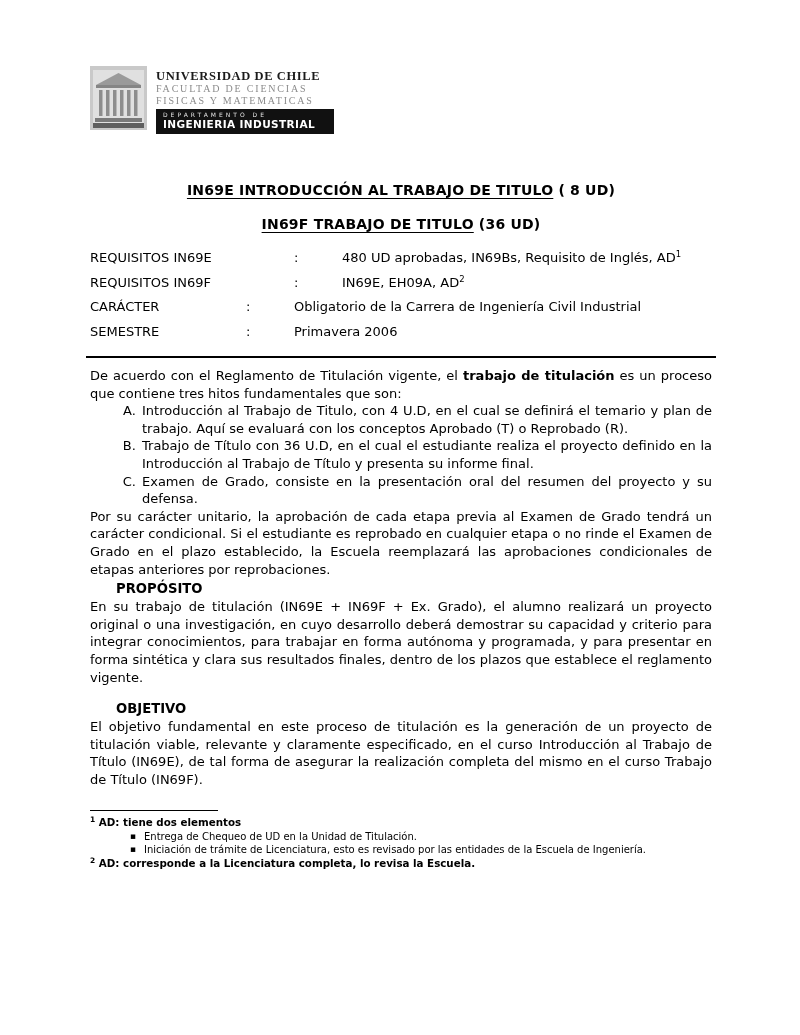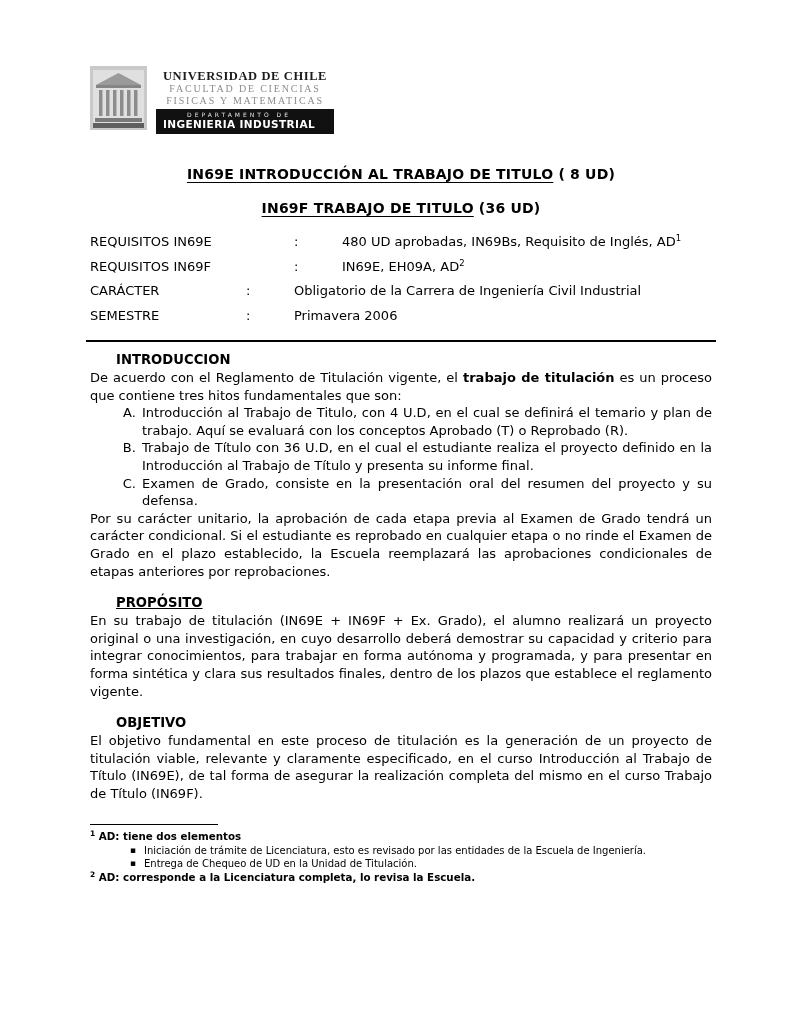--- a/index.html
+++ b/index.html
@@ -11,21 +11,21 @@
     overflow: hidden;
   }
   .page {
     width: 800px; height: 1035px;
     padding: 66px 88px 0 90px;
     background: #fff;
     position: relative;
   }
 
   
-  .logo { display: flex; gap: 9px; margin-bottom: 33px; height: 66px; text-align: center; }
+  .logo { display: flex; gap: 9px; margin-bottom: 49px; height: 66px; }
   .logo-img { width: 57px; height: 64px; flex: 0 0 auto; }
   .logo-text { padding-top: 3px; }
   .uni {
     font-family: "Liberation Serif", serif;
     font-weight: bold; font-size: 12.5px; letter-spacing: 0.6px;
     color: #1b1b1b; line-height: 14px;
   }
   .fac {
     font-family: "Liberation Serif", serif;
     font-size: 10px; letter-spacing: 1.8px;
@@ -60,21 +60,21 @@
   .rule {
     border: none; border-top: 2px solid #000;
     margin: 15px -4px 9px -4px;
   }
 
   
   .sec-heading {
     font-size: 13.2px; font-weight: bold;
     padding-left: 26px; line-height: 18px;
   }
-  .mt-sec { margin-top: 14px; text-decoration: underline; }
+  .mt-sec { margin-top: 2px; }
   .mt-xs  { margin-top: 14px; }
   p.body {
     font-size: 13px; line-height: 17.6px; text-align: justify;
   }
   ol.hitos {
     list-style-type: upper-alpha; list-style-position: outside;
     padding-left: 50px;
     font-size: 13px; line-height: 17.6px; text-align: justify;
   }
   ol.hitos li { padding-left: 2px; }
@@ -135,40 +135,39 @@
   <p class="info"><span class="info-label lw1">REQUISITOS IN69E</span><span class="info-colon">:</span><span>480 UD aprobadas, IN69Bs, Requisito de Inglés, AD</span><sup>1</sup></p>
 
   <p class="info"><span class="info-label lw1">REQUISITOS IN69F</span><span class="info-colon">:</span><span>IN69E, EH09A, AD</span><sup>2</sup></p>
 
   <p class="info"><span class="info-label lw2">CARÁCTER</span><span class="info-colon">:</span><span>Obligatorio de la Carrera de Ingeniería Civil Industrial</span></p>
 
   <p class="info"><span class="info-label lw2">SEMESTRE</span><span class="info-colon">:</span><span>Primavera 2006</span></p>
 
   <hr class="rule">
 
-  <h2 class="sec-heading">INTRODUCCION</h2>
   <p class="body"><span>De acuerdo con el Reglamento de Titulación vigente, el </span><b>trabajo de titulación</b><span> es un proceso que contiene tres hitos fundamentales que son:</span></p>
 
   <ol class="hitos">
     <li>Introducción al Trabajo de Titulo, con 4 U.D, en el cual se definirá el temario y plan de trabajo. Aquí se evaluará con los conceptos Aprobado (T) o Reprobado (R).</li>
     <li>Trabajo de Título con 36 U.D, en el cual el estudiante realiza el proyecto definido en la Introducción al Trabajo de Título y presenta su informe final.</li>
     <li>Examen de Grado, consiste en la presentación oral del resumen del proyecto y su defensa.</li>
   </ol>
 
   <p class="body">Por su carácter unitario, la aprobación de cada etapa previa al Examen de Grado tendrá un carácter condicional. Si el estudiante es reprobado en cualquier etapa o no rinde el Examen de Grado en el plazo establecido, la Escuela reemplazará las aprobaciones condicionales de etapas anteriores por reprobaciones.</p>
 
   <h2 class="sec-heading mt-sec">PROPÓSITO</h2>
   <p class="body">En su trabajo de titulación (IN69E + IN69F + Ex. Grado), el alumno realizará un proyecto original o una investigación, en cuyo desarrollo deberá demostrar su capacidad y criterio para integrar conocimientos, para trabajar en forma autónoma y programada, y para presentar en forma sintética y clara sus resultados finales, dentro de los plazos que establece el reglamento vigente.</p>
 
   <h2 class="sec-heading mt-xs">OBJETIVO</h2>
   <p class="body">El objetivo fundamental en este proceso de titulación es la generación de un proyecto de titulación viable, relevante y claramente especificado, en el curso Introducción al Trabajo de Título (IN69E), de tal forma de asegurar la realización completa del mismo en el curso Trabajo de Título (IN69F).</p>
 
   <footer class="footnotes">
     <hr class="fn-rule">
     <p class="fn"><sup>1</sup><span> AD: tiene dos elementos</span></p>
     <ul class="fn-bullets">
+      <li>Entrega de Chequeo de UD en la Unidad de Titulación.</li>
       <li>Iniciación de trámite de Licenciatura, esto es revisado por las entidades de la Escuela de Ingeniería.</li>
-      <li>Entrega de Chequeo de UD en la Unidad de Titulación.</li>
     </ul>
     <p class="fn"><sup>2</sup><span> AD: corresponde  a la Licenciatura completa, lo revisa la Escuela.</span></p>
   </footer>
 
 </div>
 
 </body></html>

